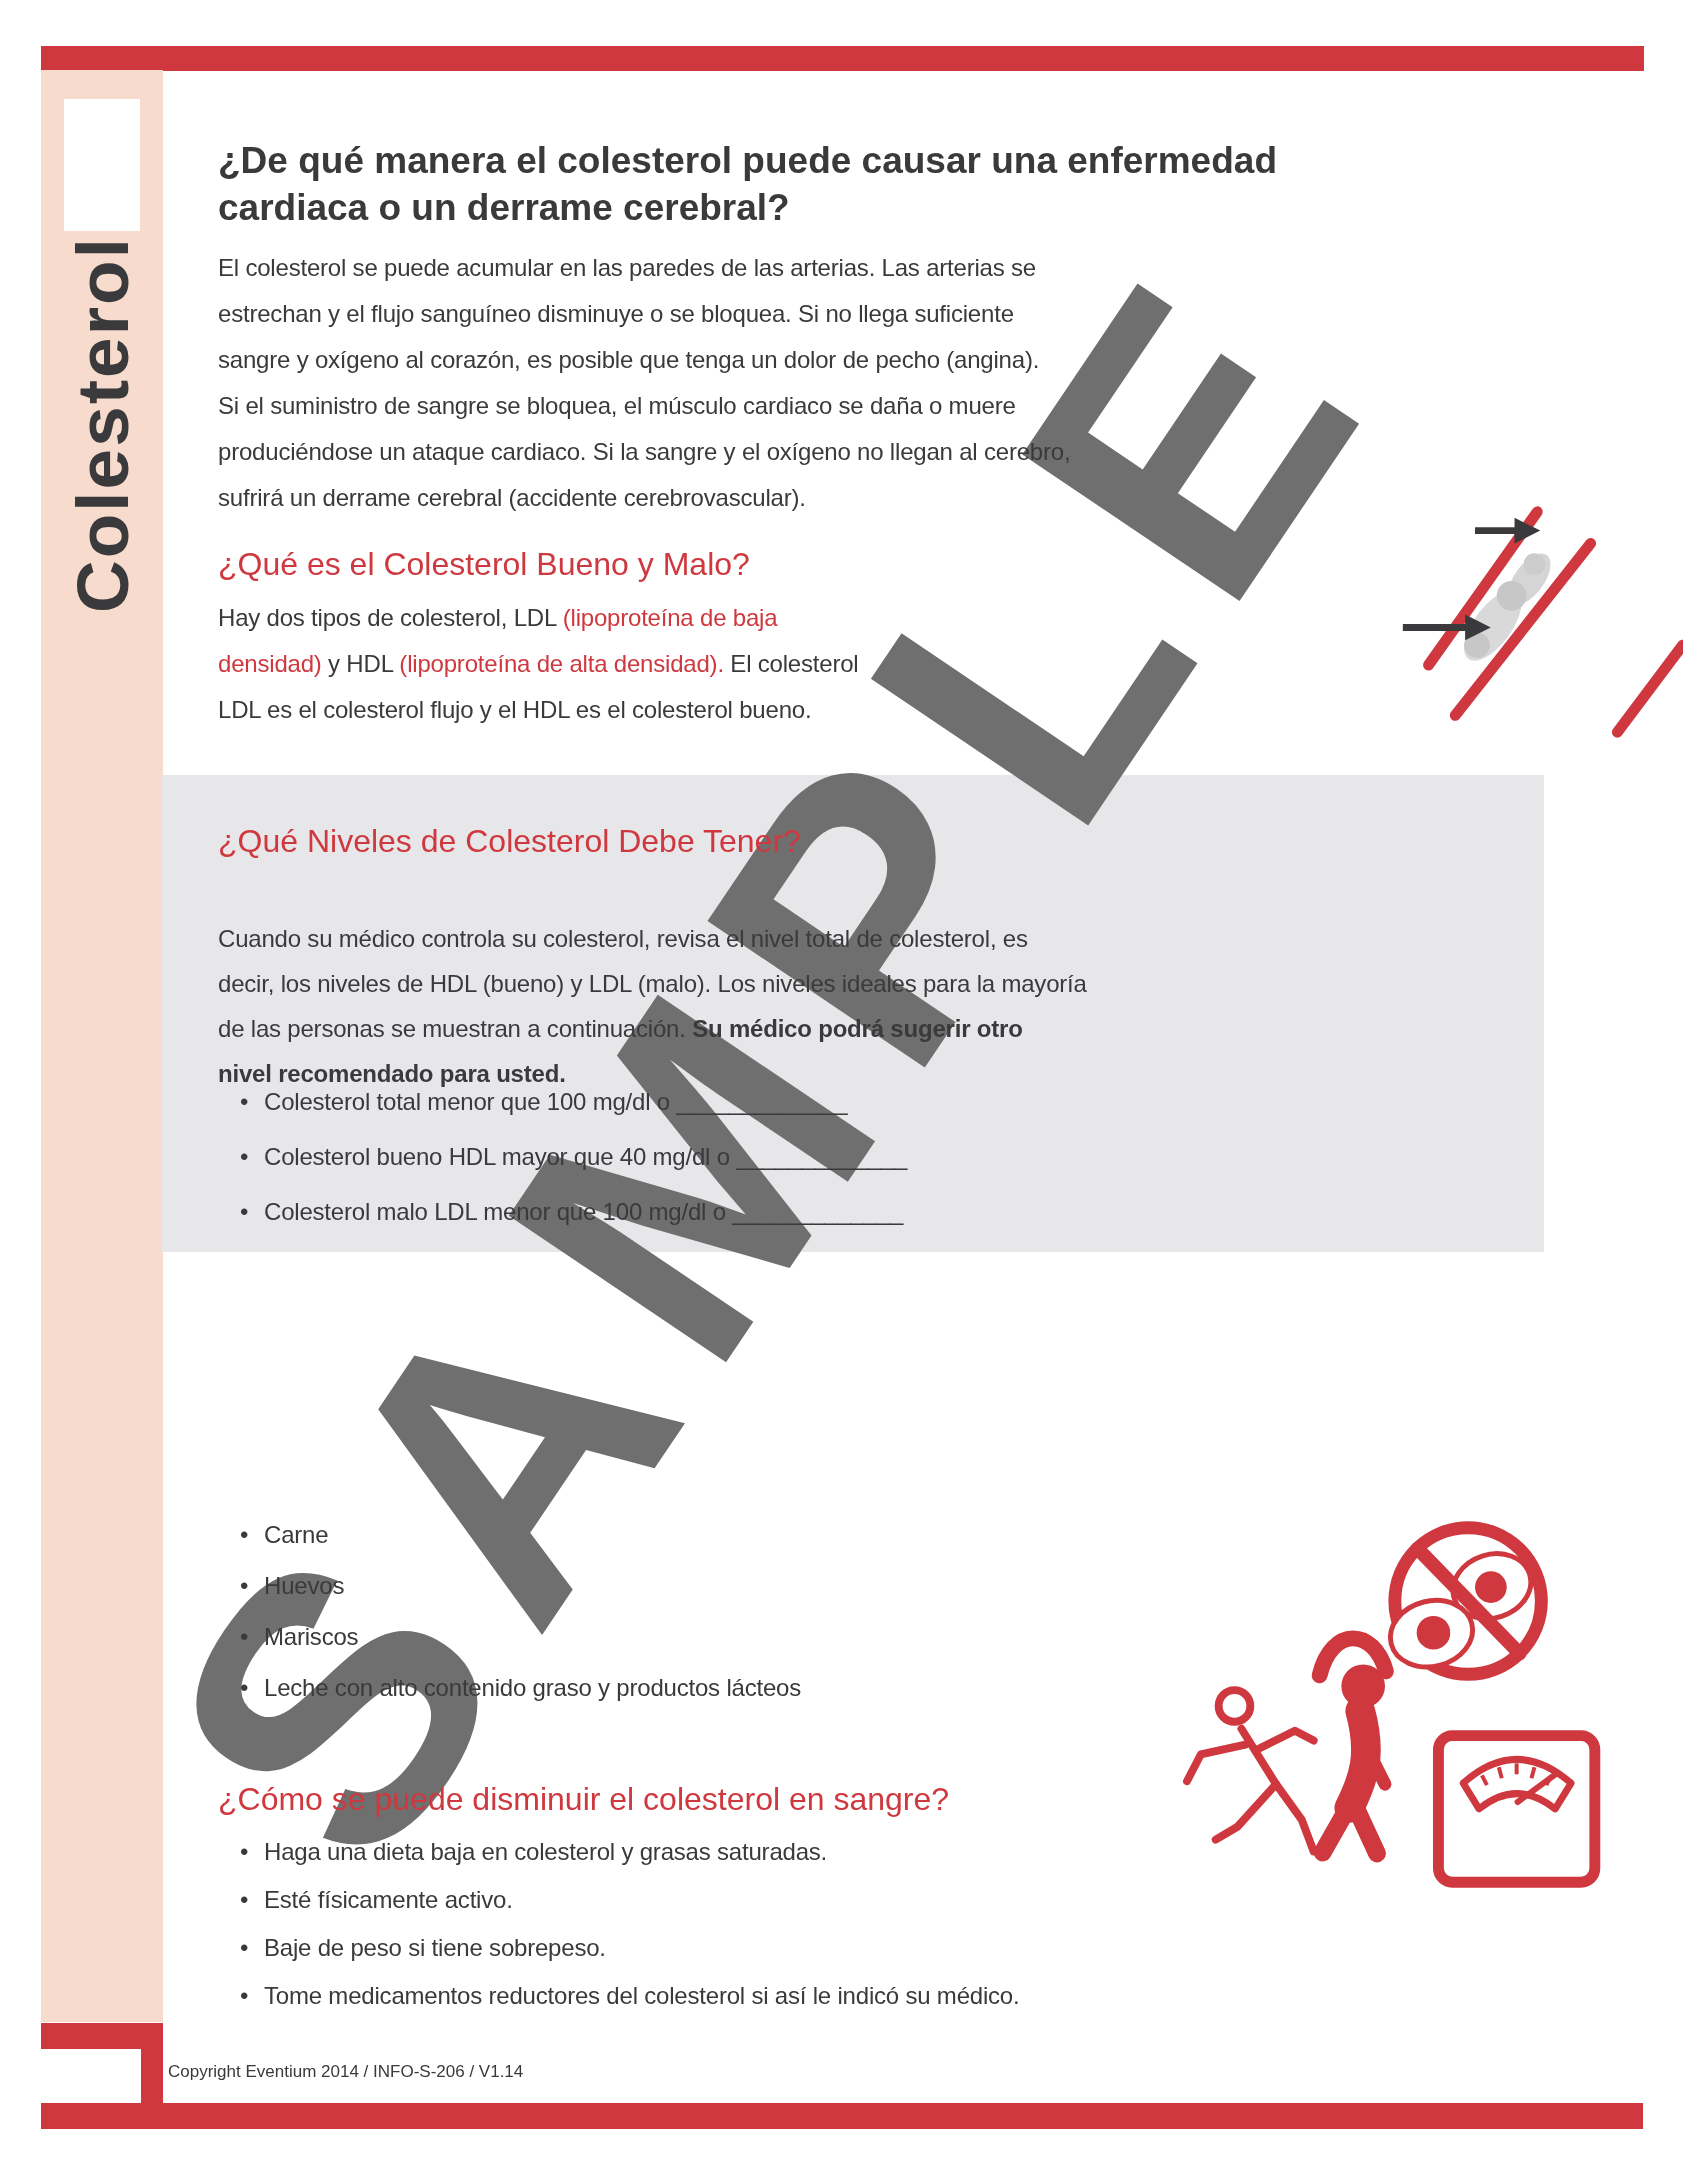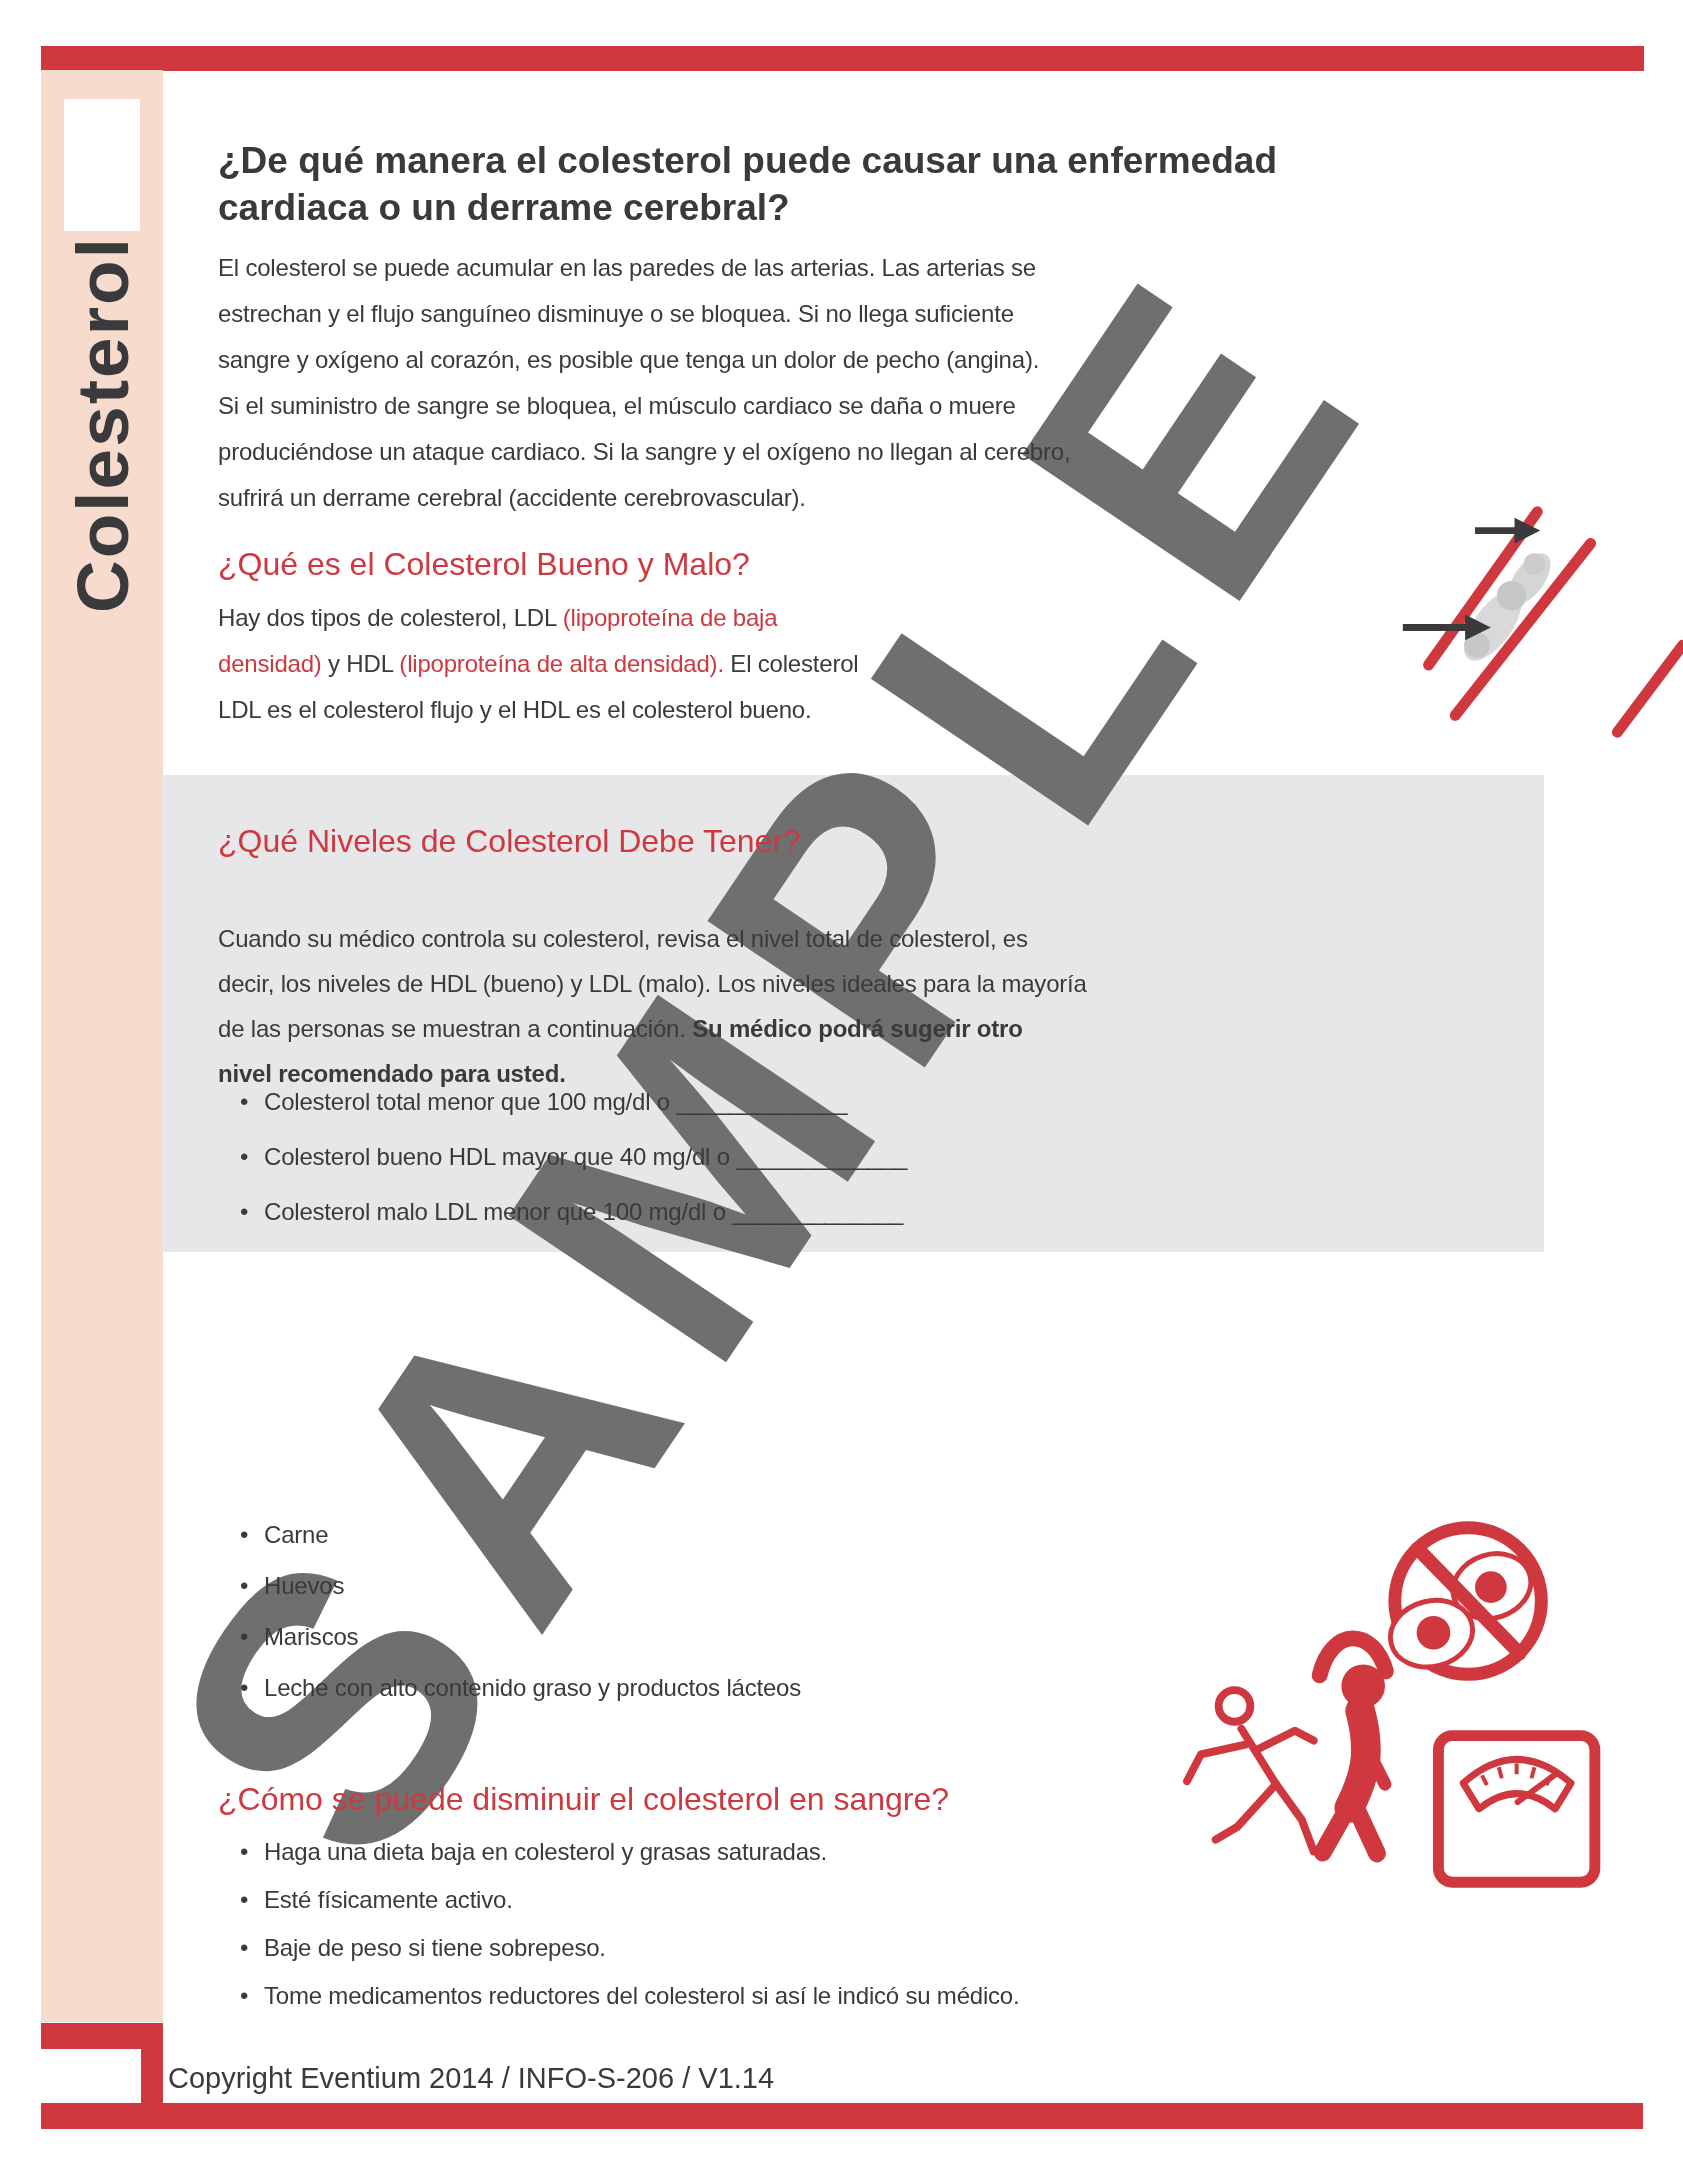--- a/index.html
+++ b/index.html
@@ -37,21 +37,21 @@
   .lh56 .li{height:55px;}
   .lh52 .li{height:51px;}
   .lh48 .li{height:48px;}
   
   .diagram{position:absolute;left:1257px;top:495px;z-index:5;}
   .icons{position:absolute;left:1168px;top:1505px;z-index:4;}
   
   .f-a{position:absolute;left:41px;top:2023px;width:122px;height:26px;background:var(--accent);z-index:3;}
   .f-b{position:absolute;left:141px;top:2023px;width:22px;height:83px;background:var(--accent);z-index:3;}
   .f-strip{position:absolute;left:41px;top:2103px;width:1602px;height:26px;background:var(--accent);z-index:3;}
-  .f-text{position:absolute;left:168px;top:2062px;font-size:29px;color:var(--text);z-index:3;}
+  .f-text{position:absolute;left:168px;top:2062px;font-size:17px;color:var(--text);z-index:3;}
 </style>
 </head>
 <body>
 
 <div class="page" style="--accent: #ce383e; --peach: #f7dcce; --graybg: #e7e6e9; --text: #3a3a3c; --wm: #6f6f70;">
 
   <div class="topbar"></div>
   <div class="sideband">
     <div class="whitebox"></div>
     <div class="vtitle">Colesterol</div>

